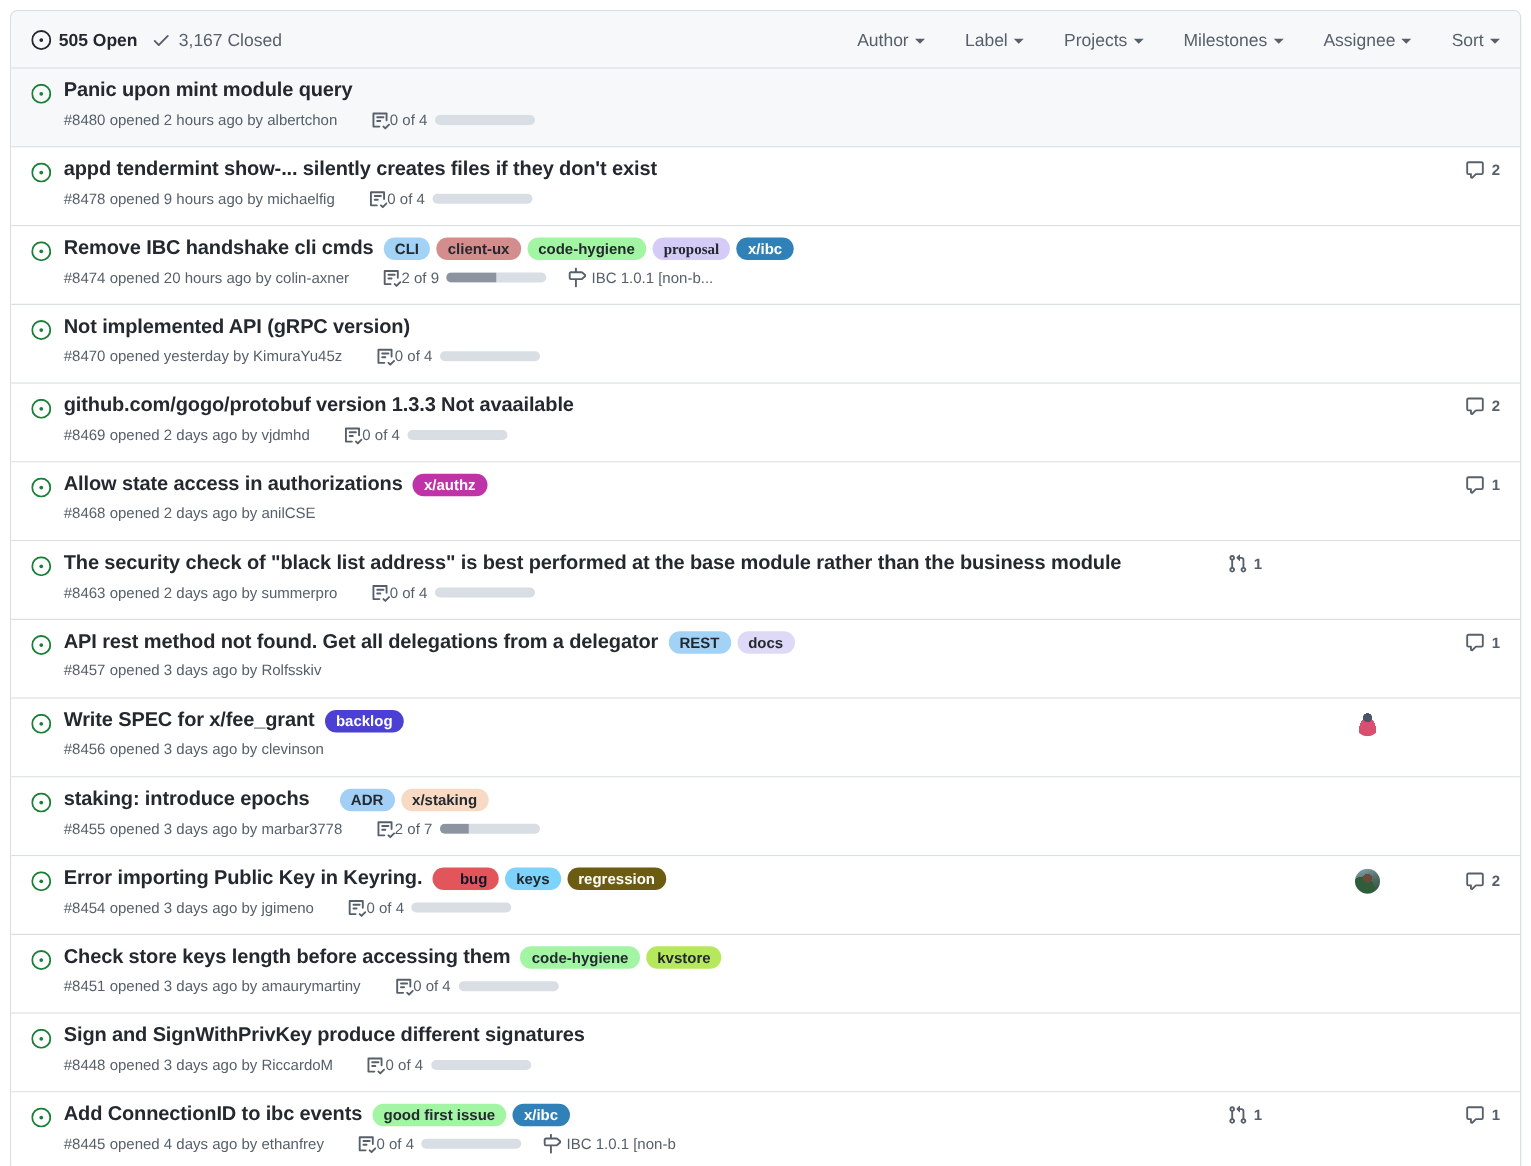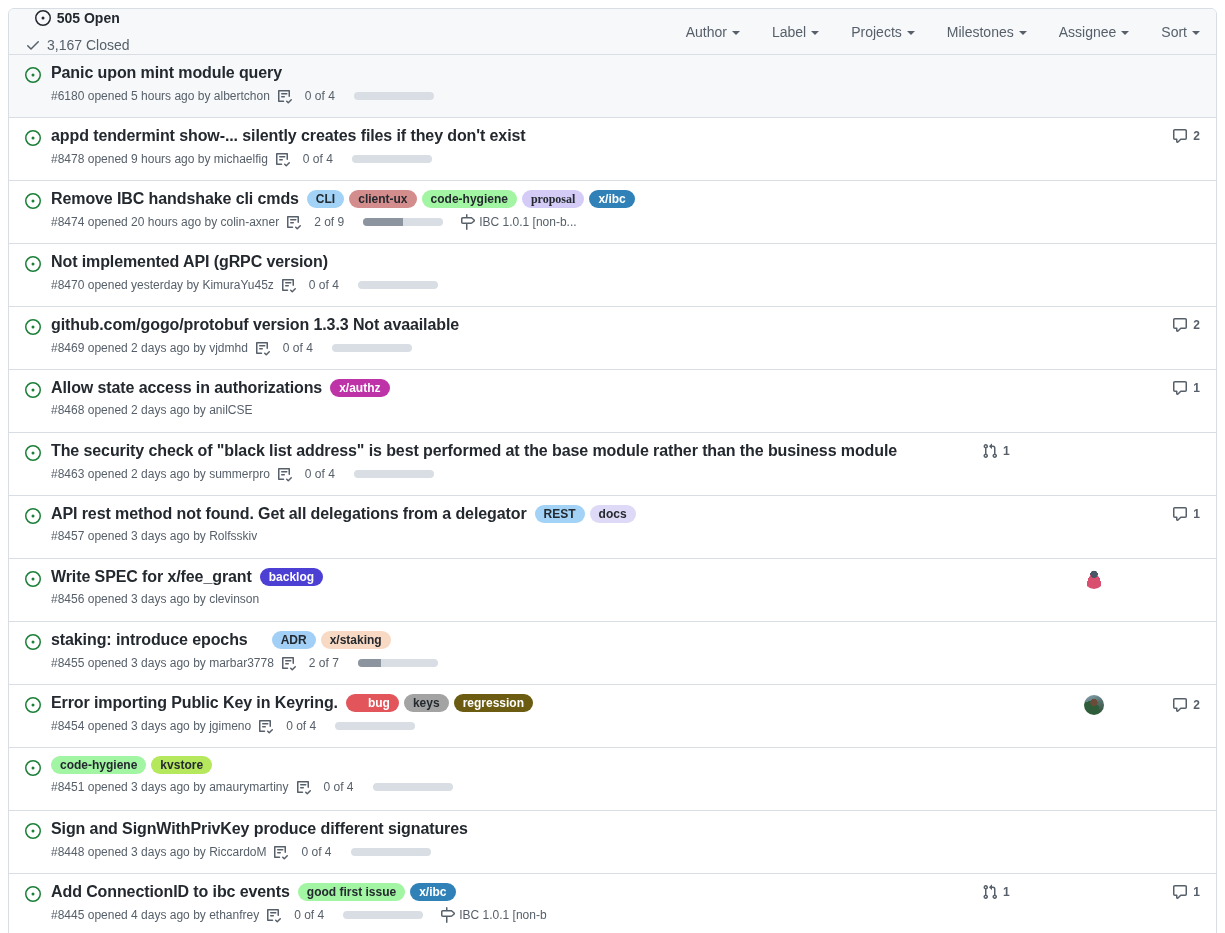--- a/index.html
+++ b/index.html
@@ -21,21 +21,21 @@
 
   
   .list-header {
     height: 46px;
     background: #f6f8fa;
     border-bottom: 1px solid #d8dee4;
     display: flex;
     align-items: center;
     padding: 0 16px;
   }
-  .state-group { display: flex; align-items: center; gap: 11px; flex-direction: column; }
+  .state-group { display: flex; gap: 11px; }
   .state-item { display: flex; align-items: center; gap: 6px; white-space: nowrap; }
   .state-item .lbl { font-size: 14px; color: #57606a; }
   .state-item.active .lbl { color: #24292f; font-weight: bold; }
   .filters { margin-left: auto; display: flex; align-items: center; gap: 0; }
   .filter {
     font-size: 14px; color: #57606a;
     padding: 0 16px; white-space: nowrap;
     display: flex; align-items: center; gap: 5px;
     cursor: pointer;
   }
@@ -101,22 +101,22 @@
     gap: 0;
     font-size: 12px;
     color: #57606a;
     white-space: nowrap;
   }
   .meta-text { font-size: 12px; color: #57606a; }
 
   .tasks {
     display: inline-flex;
     align-items: center;
-    gap: 13px;
-    margin-left: 6px;
+    gap: 0;
+    margin-left: 26px;
   }
   .tasks .tcount { font-size: 12px; color: #57606a; }
   .progress {
     width: 80px; height: 8px;
     background: #d8dee4;
     border-radius: 4px;
     overflow: hidden;
     margin-left: 6px;
   }
   .progress > i { display: block; height: 100%; background: #8c959f; }
@@ -229,21 +229,21 @@
           <svg width="16" height="16" viewBox="0 0 16 16" fill="#1a7f37">
             <path d="M8 9.5a1.5 1.5 0 100-3 1.5 1.5 0 000 3z"></path>
             <path d="M8 0a8 8 0 100 16A8 8 0 008 0zM1.5 8a6.5 6.5 0 1113 0 6.5 6.5 0 01-13 0z"></path>
           </svg>
         </div>
         <div class="row-main">
           <div class="title-line">
             <span class="issue-title">Panic upon mint module query</span>
           </div>
           <div class="meta-line">
-            <span class="meta-text">#6180 opened 5 hours ago by albertchon</span>
+            <span class="meta-text">#8480 opened 2 hours ago by albertchon</span>
             <span class="tasks">
               <span>
                 <svg width="16" height="16" viewBox="0 0 16 16" fill="#57606a">
                   <path d="M2 2.75A.75.75 0 012.75 2h10.5a.75.75 0 01.75.75v5.5a.75.75 0 01-1.5 0v-4.75H3.5v9h4a.75.75 0 010 1.5H2.75a.75.75 0 01-.75-.75v-10.5z"></path>
                   <path d="M5 5.75A.75.75 0 015.75 5h5a.75.75 0 010 1.5h-5A.75.75 0 015 5.75zm0 3A.75.75 0 015.75 8h2.5a.75.75 0 010 1.5h-2.5A.75.75 0 015 8.75z"></path>
                   <path d="M15.78 11.22a.75.75 0 010 1.06l-3 3a.75.75 0 01-1.06 0l-1.5-1.5a.75.75 0 111.06-1.06l.97.97 2.47-2.47a.75.75 0 011.06 0z"></path>
                 </svg>
               </span>
               <span class="tcount">0 of 4</span>
               <span class="progress">
@@ -605,22 +605,22 @@
         <div class="row-icon">
           <svg width="16" height="16" viewBox="0 0 16 16" fill="#1a7f37">
             <path d="M8 9.5a1.5 1.5 0 100-3 1.5 1.5 0 000 3z"></path>
             <path d="M8 0a8 8 0 100 16A8 8 0 008 0zM1.5 8a6.5 6.5 0 1113 0 6.5 6.5 0 01-13 0z"></path>
           </svg>
         </div>
         <div class="row-main">
           <div class="title-line">
             <span class="issue-title">Error importing Public Key in Keyring.</span>
             <span class="labels">
-              <span class="label" style="background: rgb(226, 85, 90); color: #ffffff; padding-left: 22px;">bug</span>
-              <span class="label" style="background: #a3a3a3; color: rgb(36, 41, 47);">keys</span>
+              <span class="label" style="background: rgb(226, 85, 90); color: #0f172a; padding-left: 22px;">bug</span>
+              <span class="label" style="background: #7dd3fc; color: rgb(36, 41, 47);">keys</span>
               <span class="label" style="background: rgb(107, 92, 17); color: rgb(255, 255, 255);">regression</span>
             </span>
           </div>
           <div class="meta-line">
             <span class="meta-text">#8454 opened 3 days ago by jgimeno</span>
             <span class="tasks">
               <span>
                 <svg width="16" height="16" viewBox="0 0 16 16" fill="#57606a">
                   <path d="M2 2.75A.75.75 0 012.75 2h10.5a.75.75 0 01.75.75v5.5a.75.75 0 01-1.5 0v-4.75H3.5v9h4a.75.75 0 010 1.5H2.75a.75.75 0 01-.75-.75v-10.5z"></path>
                   <path d="M5 5.75A.75.75 0 015.75 5h5a.75.75 0 010 1.5h-5A.75.75 0 015 5.75zm0 3A.75.75 0 015.75 8h2.5a.75.75 0 010 1.5h-2.5A.75.75 0 015 8.75z"></path>
@@ -653,20 +653,21 @@
       </div>
       <div class="row">
         <div class="row-icon">
           <svg width="16" height="16" viewBox="0 0 16 16" fill="#1a7f37">
             <path d="M8 9.5a1.5 1.5 0 100-3 1.5 1.5 0 000 3z"></path>
             <path d="M8 0a8 8 0 100 16A8 8 0 008 0zM1.5 8a6.5 6.5 0 1113 0 6.5 6.5 0 01-13 0z"></path>
           </svg>
         </div>
         <div class="row-main">
           <div class="title-line">
+            <span class="issue-title">Check store keys length before accessing them</span>
             <span class="labels">
               <span class="label" style="background: rgb(162, 245, 162); color: rgb(36, 41, 47);">code-hygiene</span>
               <span class="label" style="background: rgb(181, 232, 92); color: rgb(36, 41, 47);">kvstore</span>
             </span>
           </div>
           <div class="meta-line">
             <span class="meta-text">#8451 opened 3 days ago by amaurymartiny</span>
             <span class="tasks">
               <span>
                 <svg width="16" height="16" viewBox="0 0 16 16" fill="#57606a">

